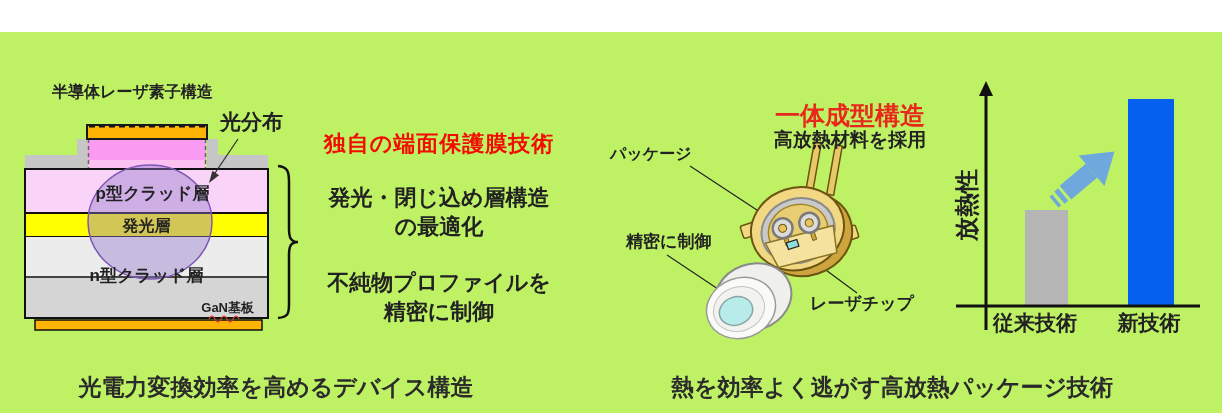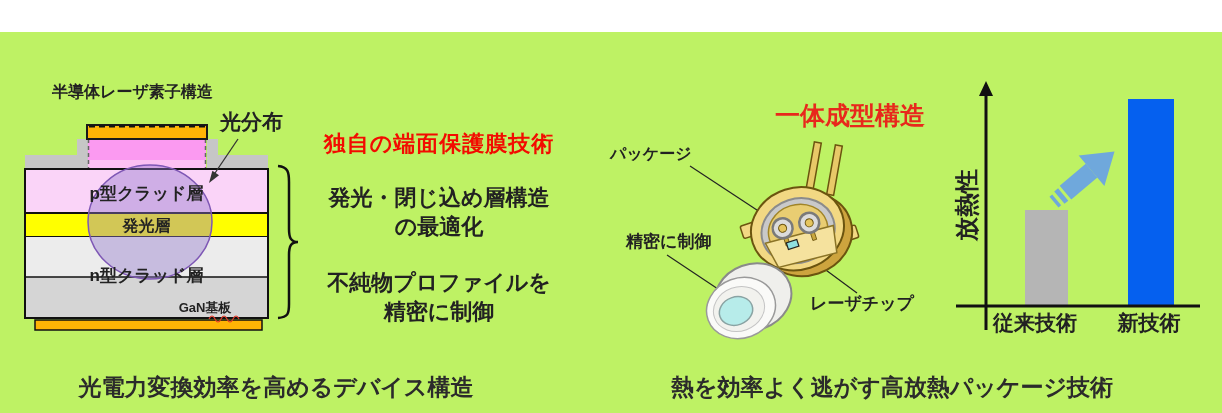--- a/index.html
+++ b/index.html
@@ -95,32 +95,33 @@
         <rect x="1043" y="133" width="3.5" height="14" fill="#6fa8dc"></rect>
         <rect x="1050" y="132" width="5" height="16" fill="#6fa8dc"></rect>
         <rect x="1058" y="131" width="34" height="18" fill="#6fa8dc"></rect>
         <polygon points="1092,120 1092,160 1122,140" fill="#6fa8dc"></polygon>
       </g>
     </g>
   </svg>
 
   <div class="abs txt" style="left:52px;top:50px;font-size:16px;">半導体レーザ素子構造</div>
   <div class="abs txt" style="left:220px;top:76px;font-size:21px;">光分布</div>
-  <div class="abs txt ctr" style="left:25px;top:150px;width:243px;font-size:17px;">p型クラッド層</div>
+  <div class="abs txt ctr" style="left:25px;top:150px;width:243px;font-size:17px;padding-left:6px;">p型クラッド層</div>
   <div class="abs txt ctr" style="left:25px;top:184px;width:243px;font-size:16px;">発光層</div>
   <div class="abs txt ctr" style="left:25px;top:232px;width:243px;font-size:17px;">n型クラッド層</div>
-  <div class="abs txt" style="left:162px;top:267px;width:86px;font-size:13px;text-align:center;">GaN基板</div>
+  <div class="abs txt" style="left:168px;top:267px;width:86px;font-size:13px;text-align:right;">GaN基板</div>
 
   <div class="abs txt ctr" style="left:314px;top:97px;width:250px;font-size:22px;color:#f30b00;letter-spacing:1px;">独自の端面保護膜技術</div>
   <div class="abs txt ctr" style="left:314px;top:236px;width:250px;font-size:22px;line-height:29px;">不純物プロファイルを
 精密に制御</div>
   <div class="abs txt ctr" style="left:314px;top:151px;width:250px;font-size:22px;line-height:29px;">発光・閉じ込め層構造
 の最適化</div>
 
   <div class="abs txt ctr" style="left:764px;top:67px;width:172px;font-size:25px;color:#e8281c;">一体成型構造</div>
+  <div class="abs txt ctr" style="left:764px;top:95px;width:172px;font-size:19px;">高放熱材料を採用</div>
   <div class="abs txt" style="left:610px;top:112px;font-size:16px;">パッケージ</div>
   <div class="abs txt" style="left:626px;top:198px;font-size:17px;">精密に制御</div>
   <div class="abs txt" style="left:810px;top:260px;font-size:17px;">レーザチップ</div>
 
   <div class="abs txt ctr" style="left:926px;top:160px;width:76px;height:26px;font-size:24px;transform:rotate(-90deg);">放熱性</div>
   <div class="abs txt ctr" style="left:985px;top:277px;width:100px;font-size:21px;">従来技術</div>
   <div class="abs txt ctr" style="left:1108px;top:277px;width:82px;font-size:21px;">新技術</div>
 
   <div class="abs txt ctr" style="left:50px;top:340px;width:452px;font-size:23px;color:#2b2b2b;">光電力変換効率を高めるデバイス構造</div>
   <div class="abs txt ctr" style="left:636px;top:340px;width:512px;font-size:23px;color:#2b2b2b;">熱を効率よく逃がす高放熱パッケージ技術</div>

